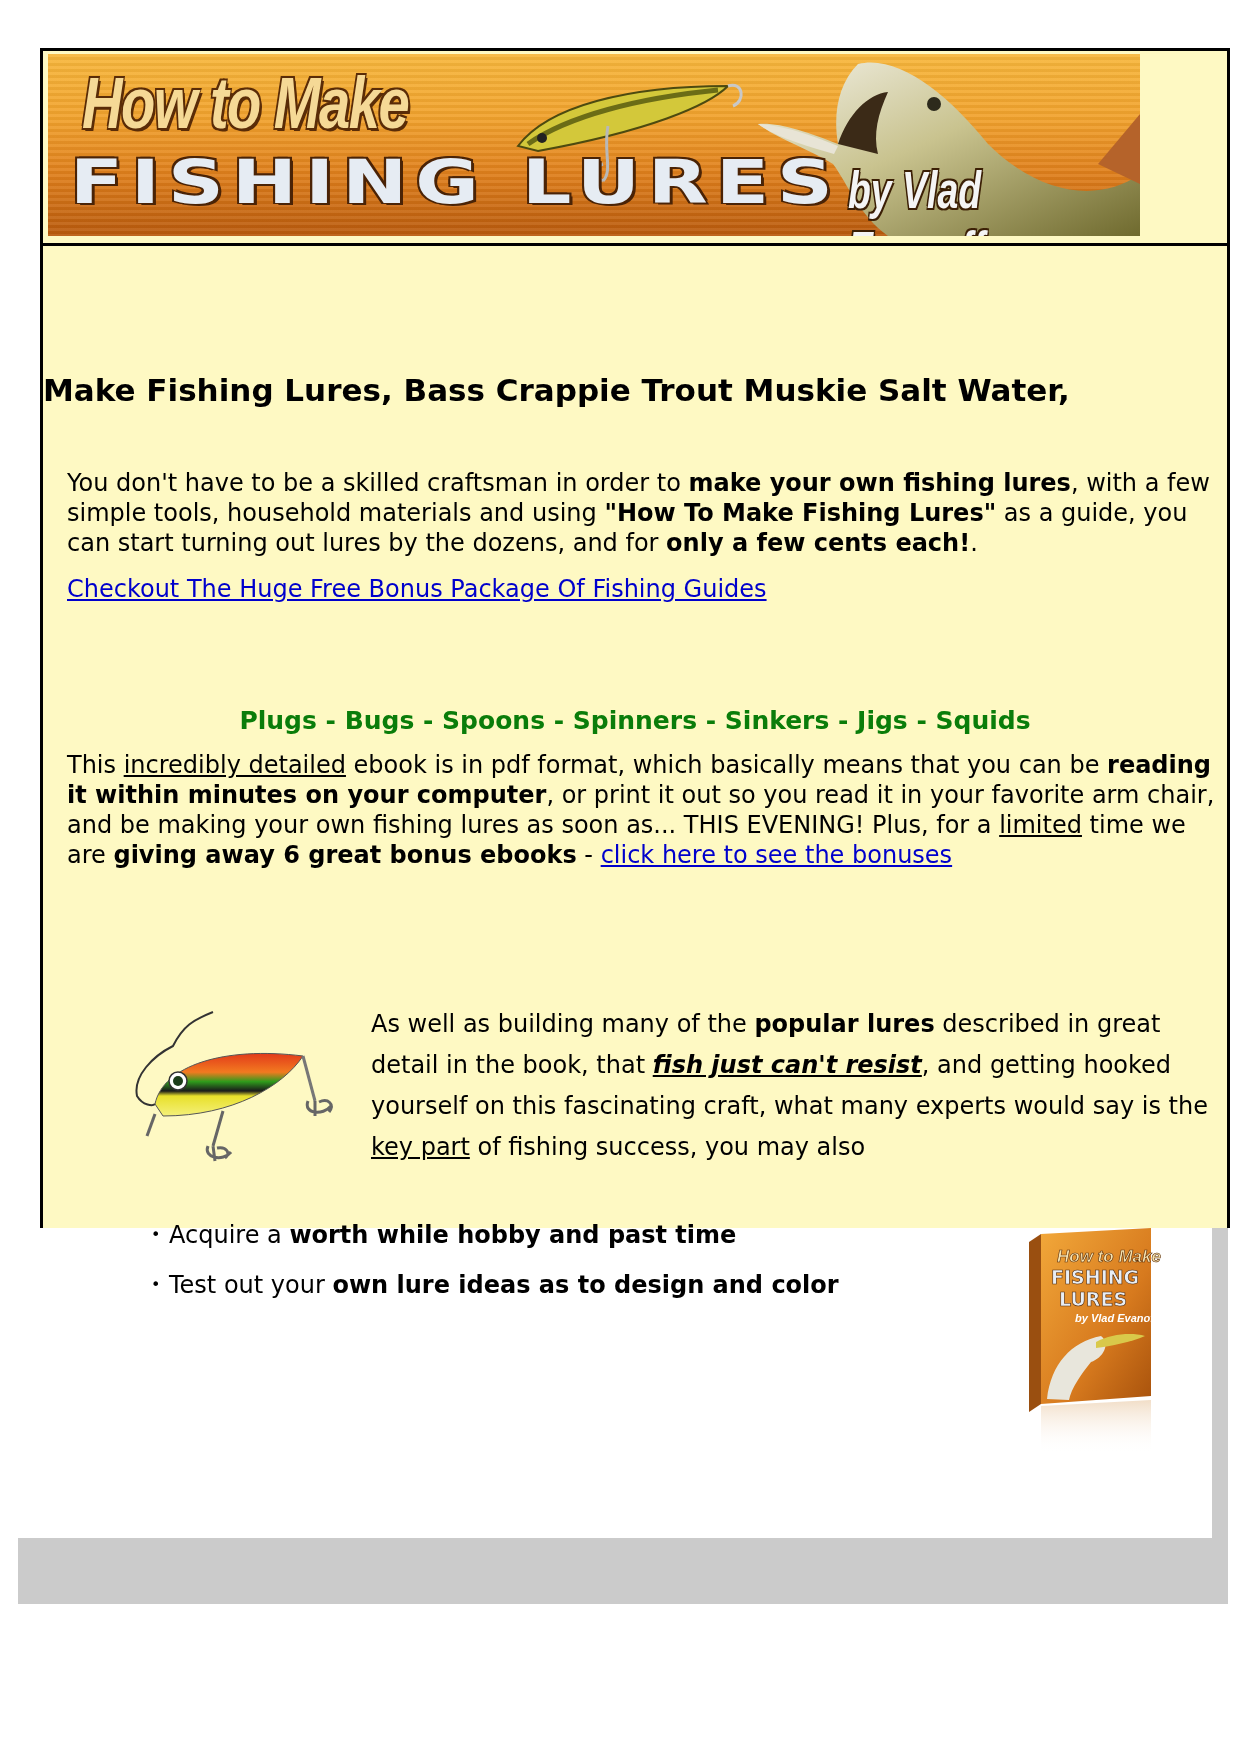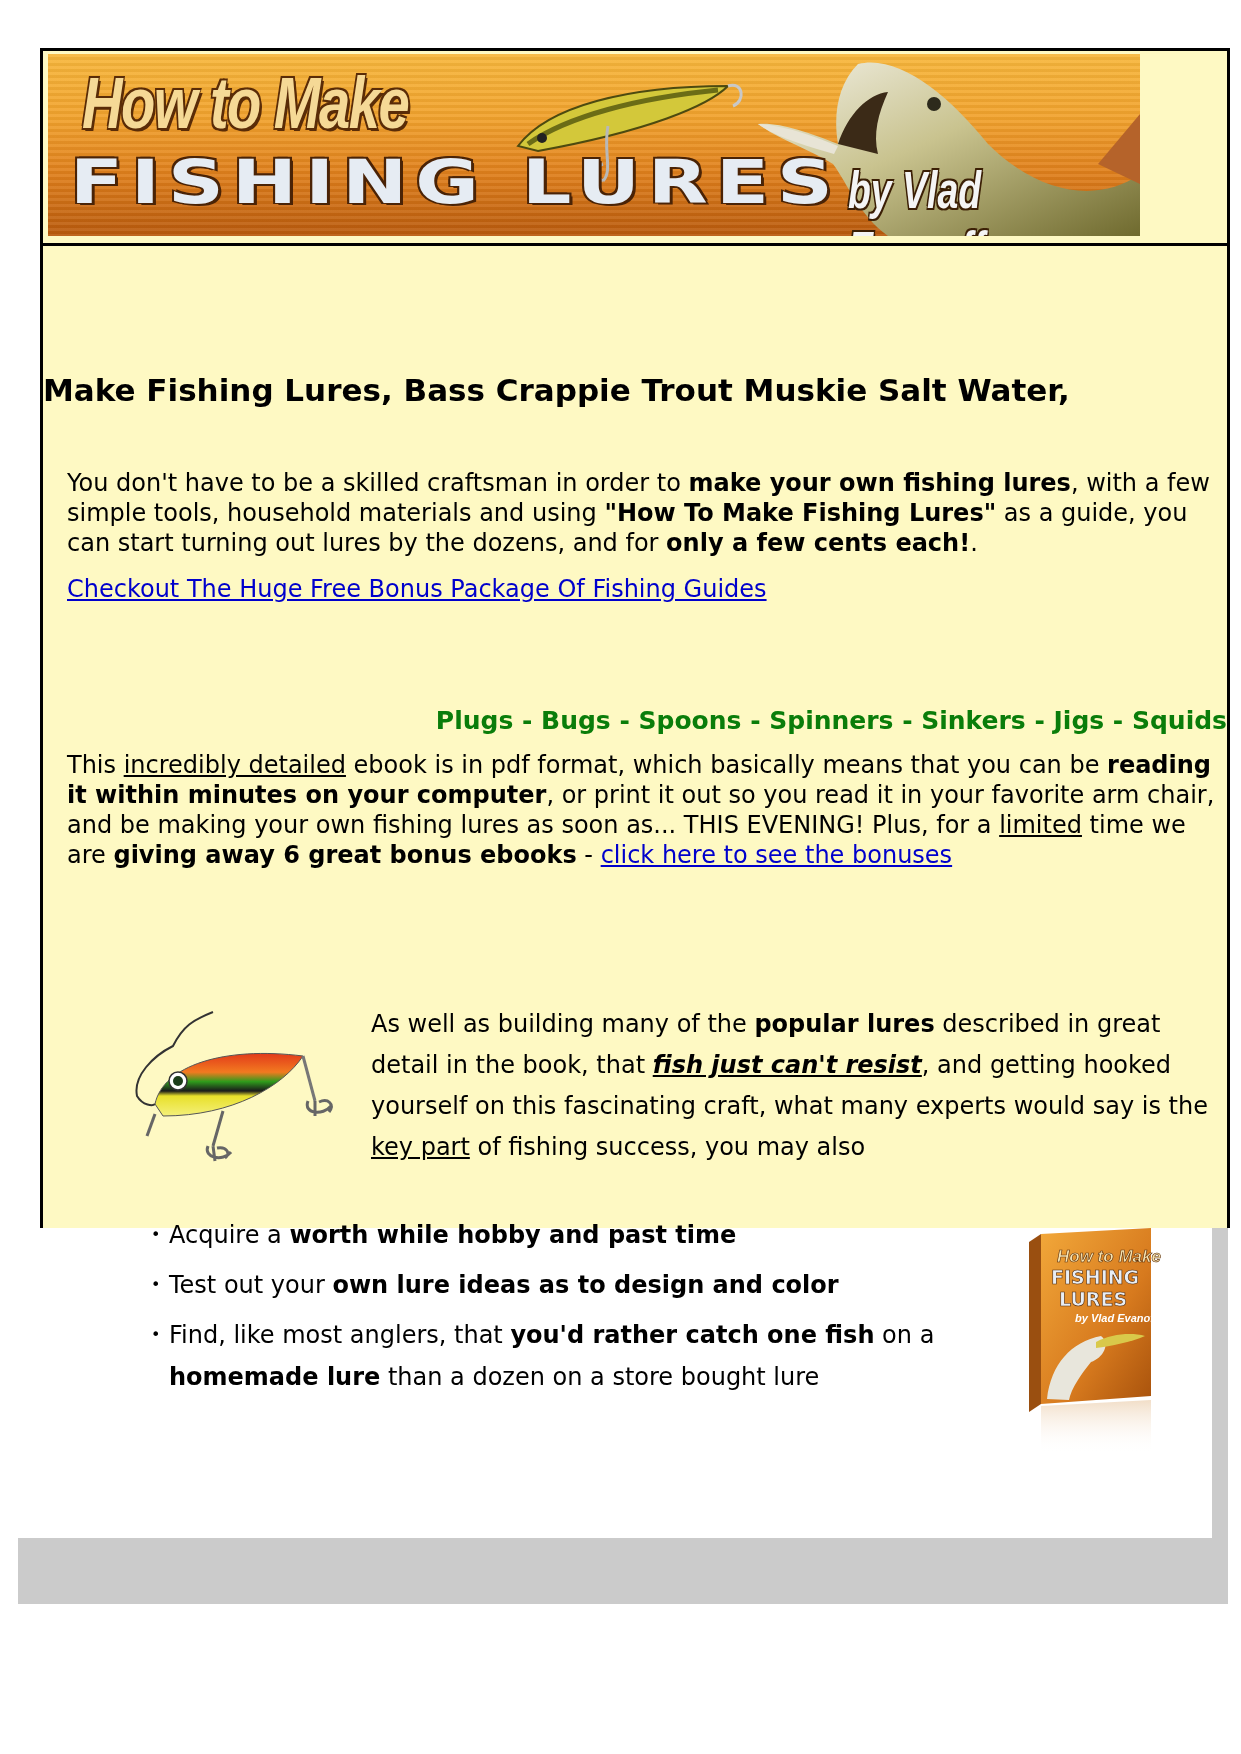--- a/index.html
+++ b/index.html
@@ -35,21 +35,21 @@
     .banner-lure { position: absolute; left: 460px; top: 22px; width: 240px; height: 110px; }
 
     
     .content { position: absolute; left: 0; top: 195px; width: 100%; }
     .headline { position: absolute; left: 0; width: 1184px; font-weight: bold; font-size: 31px;
                 line-height: 52px; top: 118px; }
     .p { position: absolute; left: 24px; width: 1150px; font-size: 24px; line-height: 30px; }
     .p b { font-weight: bold; }
     .link { color: #0000cc; text-decoration: underline; cursor: pointer; }
     .u { text-decoration: underline; }
-    .green { position: absolute; left: 0; width: 1184px; text-align: right; color: #0a7d0a; font-weight: bold;
+    .green { position: absolute; left: 0; width: 1184px; text-align: center; color: #0a7d0a; font-weight: bold;
              font-size: 25px; top: 460px; }
 
     .lure-img { position: absolute; left: 60px; top: 760px; width: 250px; height: 160px; }
     .lure-text { position: absolute; left: 328px; top: 758px; width: 840px; font-size: 24px; line-height: 41px; }
 
     .bullets { position: absolute; left: 80px; top: 968px; width: 820px; margin: 0; padding: 0; list-style: none; font-size: 24px; }
     .bullets li { position: relative; padding-left: 46px; line-height: 42px; margin-bottom: 8px; }
     .bullets li::before { content: "\2022"; position: absolute; left: 28px; top: 0; font-size: 16px; }
     .book-img { position: absolute; left: 968px; top: 978px; width: 150px; height: 230px; }
   </style>
@@ -127,21 +127,20 @@
       <path d="M205 95 C200 108, 220 110, 228 100 M212 95 L212 110 M216 96 C225 92, 232 98, 226 106" stroke="#666" stroke-width="3" fill="none"></path>
       <path d="M120 105 L110 140 M105 140 C100 152, 120 156, 128 146 M110 140 L112 155 M114 142 C124 140, 128 148, 122 152" stroke="#666" stroke-width="3" fill="none"></path>
       <path d="M52 108 L44 130" stroke="#666" stroke-width="3"></path>
     </svg>
 
     <div class="lure-text"><span>As well as building many of the </span><b>popular lures</b><span> described in great detail in the book, that </span><b><i class="u">fish just can't resist</i></b><span>, and getting hooked yourself on this fascinating craft, what many experts would say is the </span><span class="u">key part</span><span> of fishing success, you may also</span></div>
 
     <ul class="bullets">
       <li><span>Acquire a </span><b>worth while hobby and past time</b></li>
       <li><span> Test out your </span><b>own lure ideas as to design and color</b></li>
-      <li><span>Find, like most anglers, that </span><b>you'd rather catch one fish</b><span> on a </span><b>homemade lure</b><span> than a dozen on a store bought lure</span></li>
     </ul>
 
     <svg class="book-img" viewBox="0 0 150 230">
       <defs>
         <linearGradient id="cover" x1="0" y1="0" x2="1" y2="1">
           <stop offset="0" stop-color="#f2a83a"></stop>
           <stop offset="0.6" stop-color="#d77a1e"></stop>
           <stop offset="1" stop-color="#a8520c"></stop>
         </linearGradient>
         <linearGradient id="refl" x1="0" y1="0" x2="0" y2="1">

